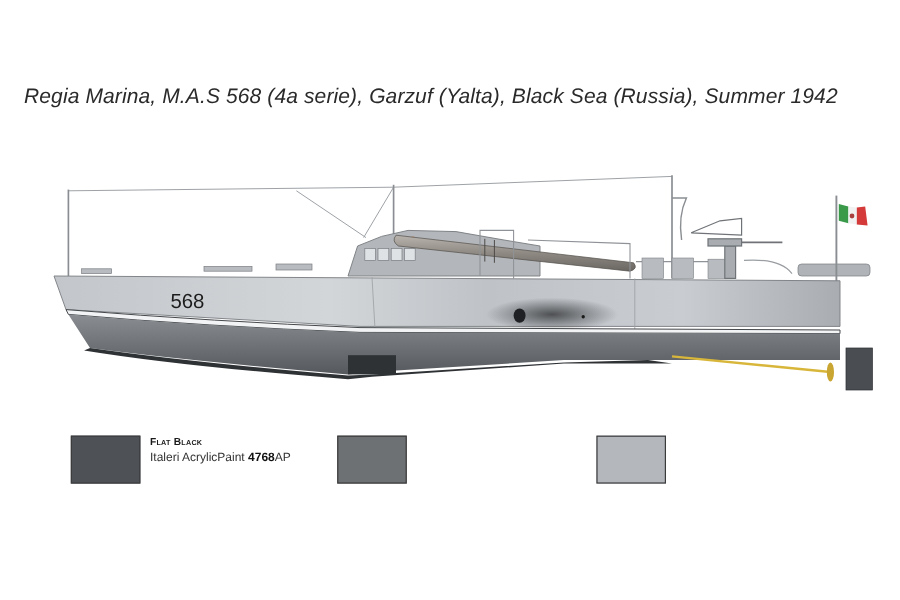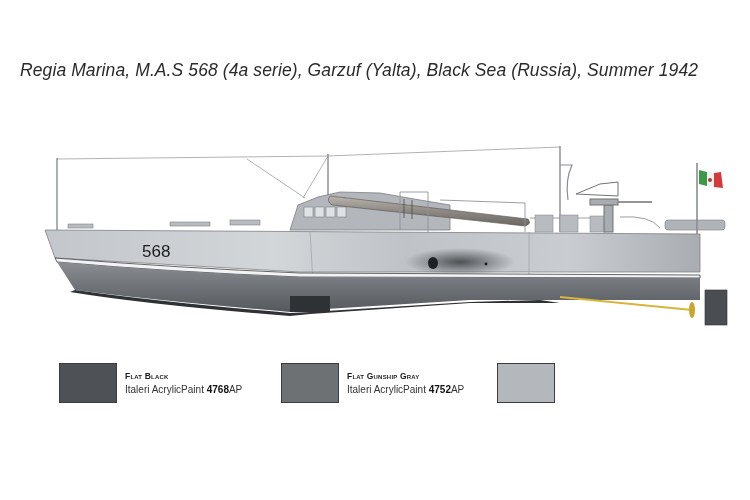--- a/index.html
+++ b/index.html
@@ -1,23 +1,23 @@
 <!DOCTYPE html>
 <html><head>
 <meta charset="utf-8">
 <style>
   html, body { margin: 0; padding: 0; background: #ffffff; }
   body { width: 750px; height: 500px; position: relative; overflow: hidden; font-family: "Liberation Sans", sans-serif; }
   .title {
-    position: absolute; left: 20px; top: 60px;
+    position: absolute; left: 20px; top: 70px;
     font-family: "Liberation Sans", sans-serif; font-style: italic;
     font-size: 17.5px; color: #2a2a2a; letter-spacing: 0.1px; white-space: nowrap;
   }
   .boat { position: absolute; left: 0; top: 140px; width: 750px; height: 200px; }
-  .swatch-group { position: absolute; top: 363px; display: flex; align-items: center; }
+  .swatch-group { position: absolute; top: 363px; display: flex; }
   .swatch { width: 58px; height: 40px; border: 1px solid #3c3c3c; box-sizing: border-box; }
   .swatch-text { margin-left: 8px; }
   .paint-name { font-size: 8.5px; font-weight: bold; color: #1a1a1a; font-variant: small-caps; letter-spacing: 0.2px; text-transform: none; }
   .paint-line { font-size: 10px; color: #333; margin-top: 3px; white-space: nowrap; }
   .paint-line b { color: #111; margin-top: 44px; }
 </style>
 </head>
 <body>
 
 <div class="title">Regia Marina, M.A.S 568 (4a serie), Garzuf (Yalta), Black Sea (Russia), Summer 1942</div>
@@ -136,21 +136,17 @@
 <div class="swatch-group" style="left:59px;">
   <div class="swatch" style="background:#4e5256;"></div>
   <div class="swatch-text">
     <div class="paint-name">Flat Black</div>
     <div class="paint-line"><span>Italeri AcrylicPaint</span> <b>4768</b><span>AP</span></div>
   </div>
 </div>
 
 <div class="swatch-group" style="left:281px;">
   <div class="swatch" style="background:#6e7174;"></div>
-  <div class="swatch-text">
-    <div class="paint-name">Flat Gunship Gray</div>
-    <div class="paint-line"><span>Italeri AcrylicPaint</span> <b>4752</b><span>AP</span></div>
-  </div>
 </div>
 
 <div class="swatch-group" style="left:497px;">
   <div class="swatch" style="background:#b4b8bd;"></div>
 </div>
 
 </body></html>

